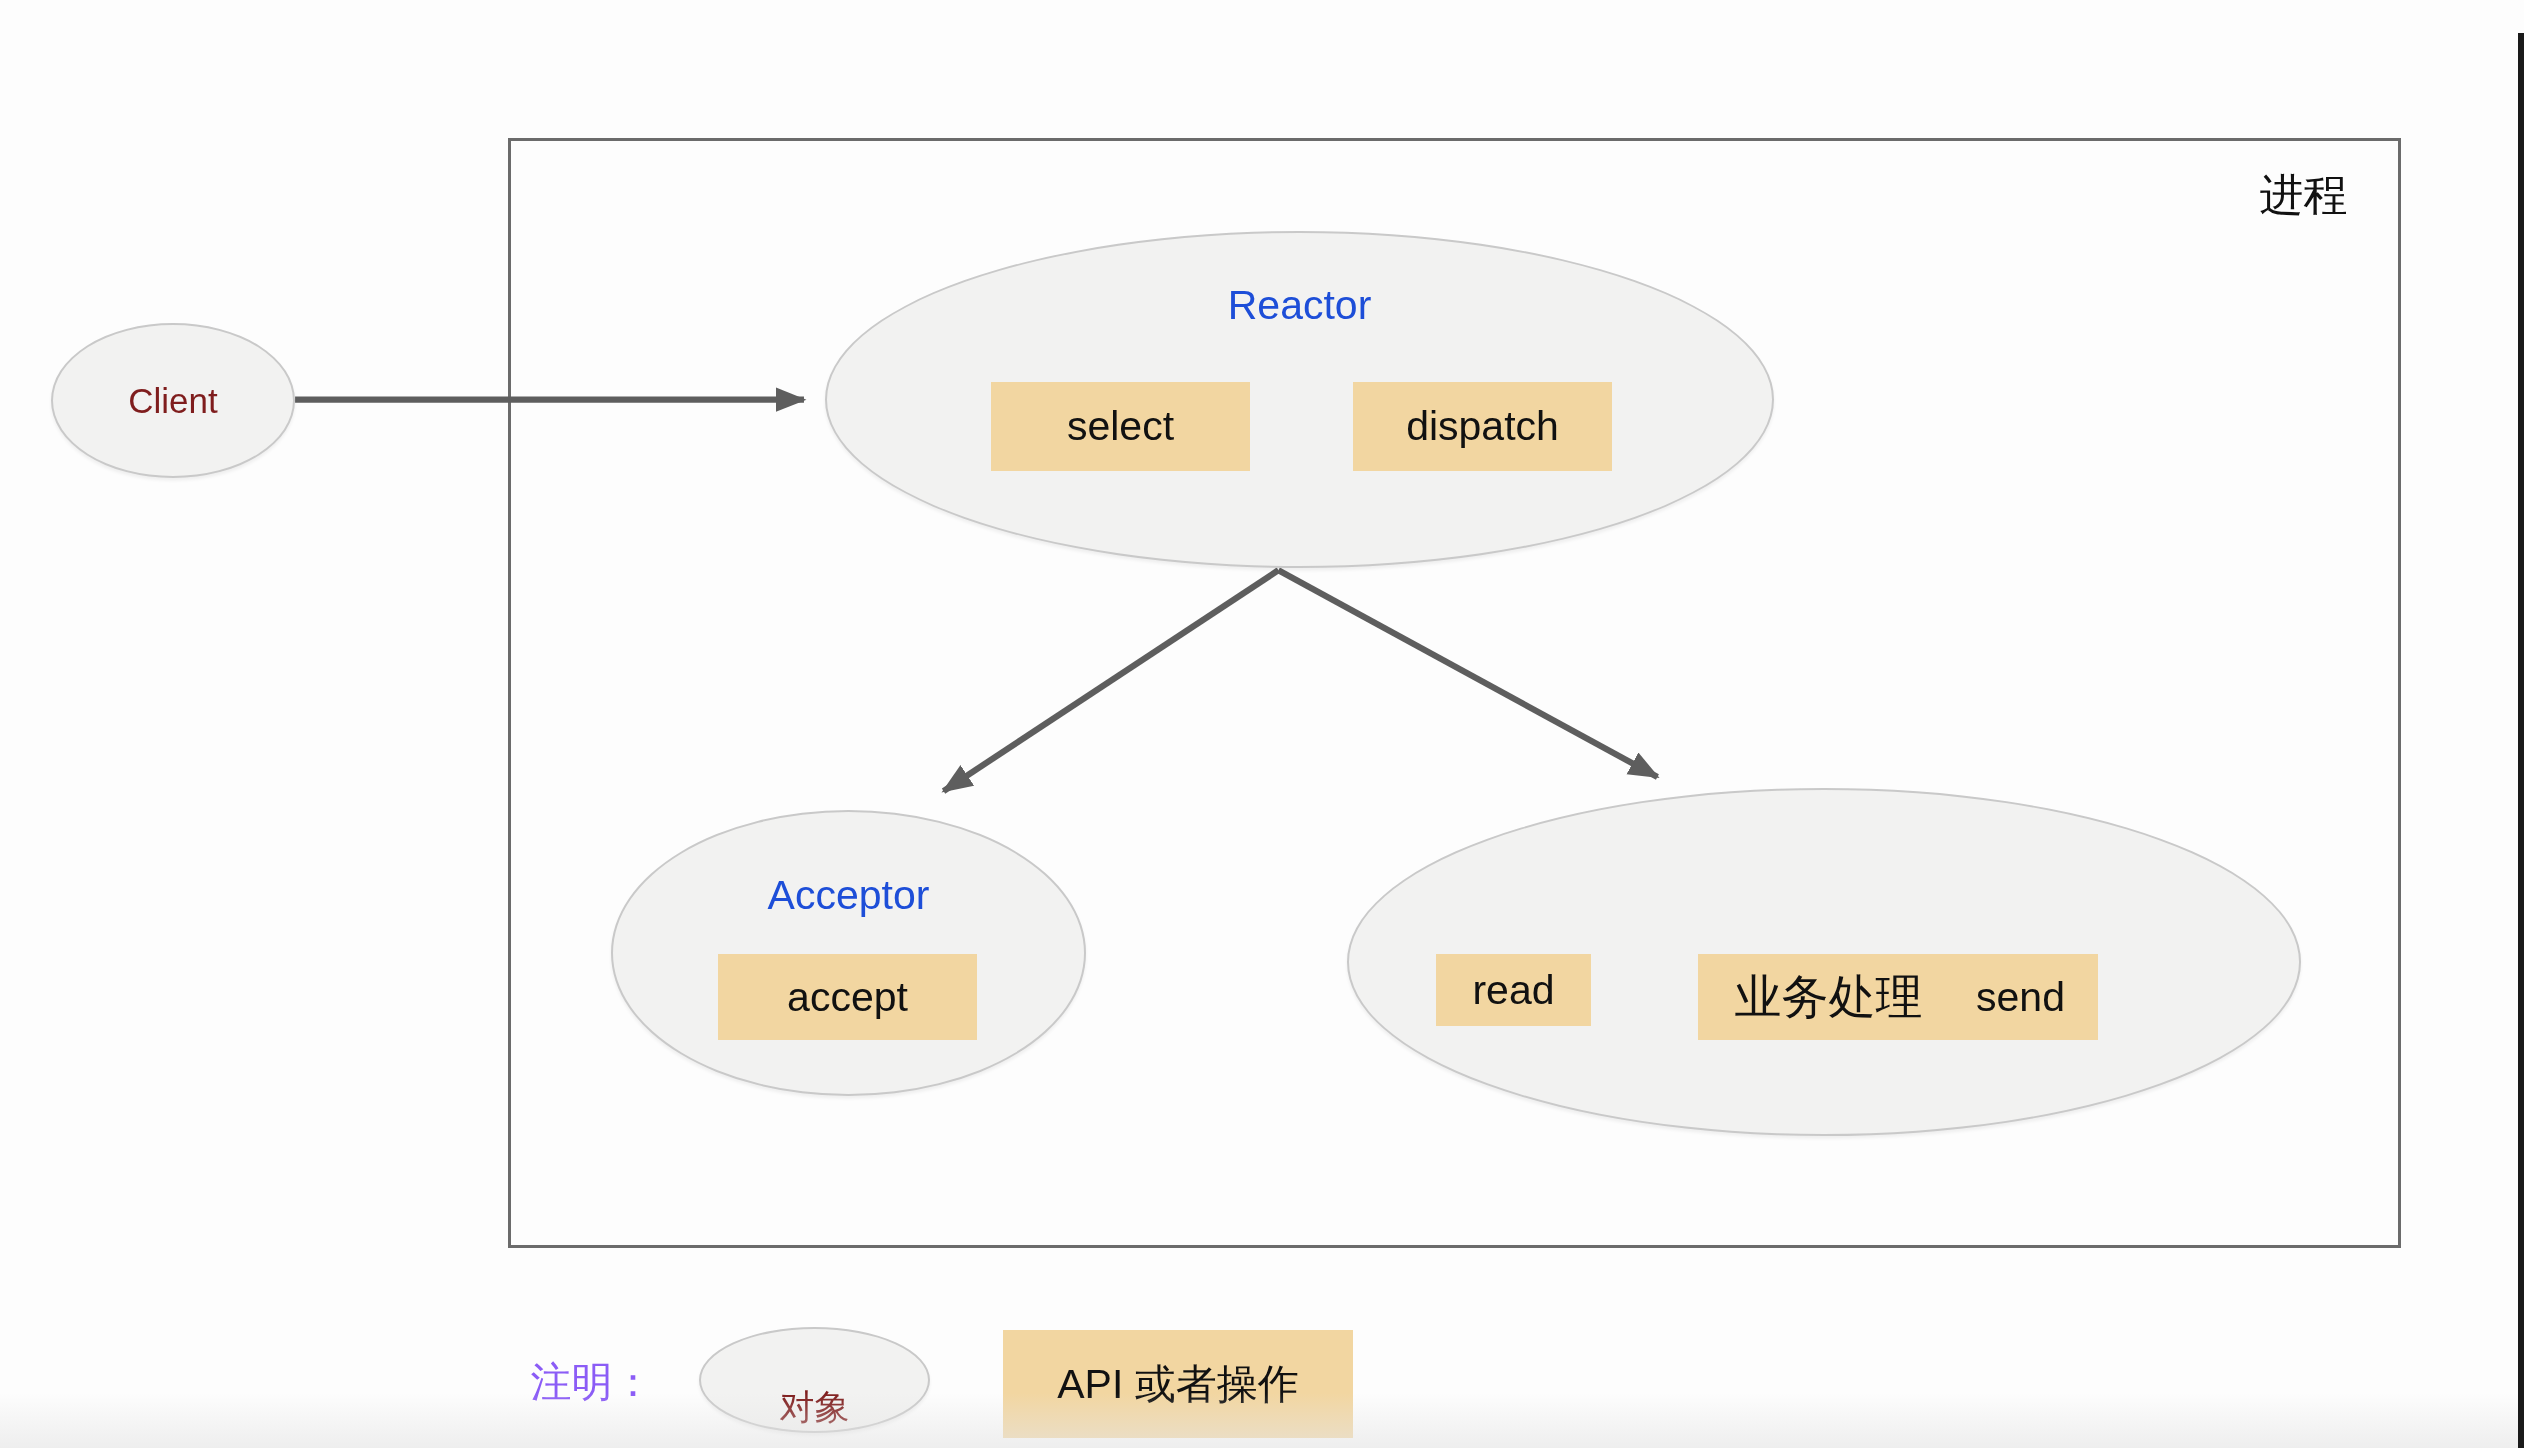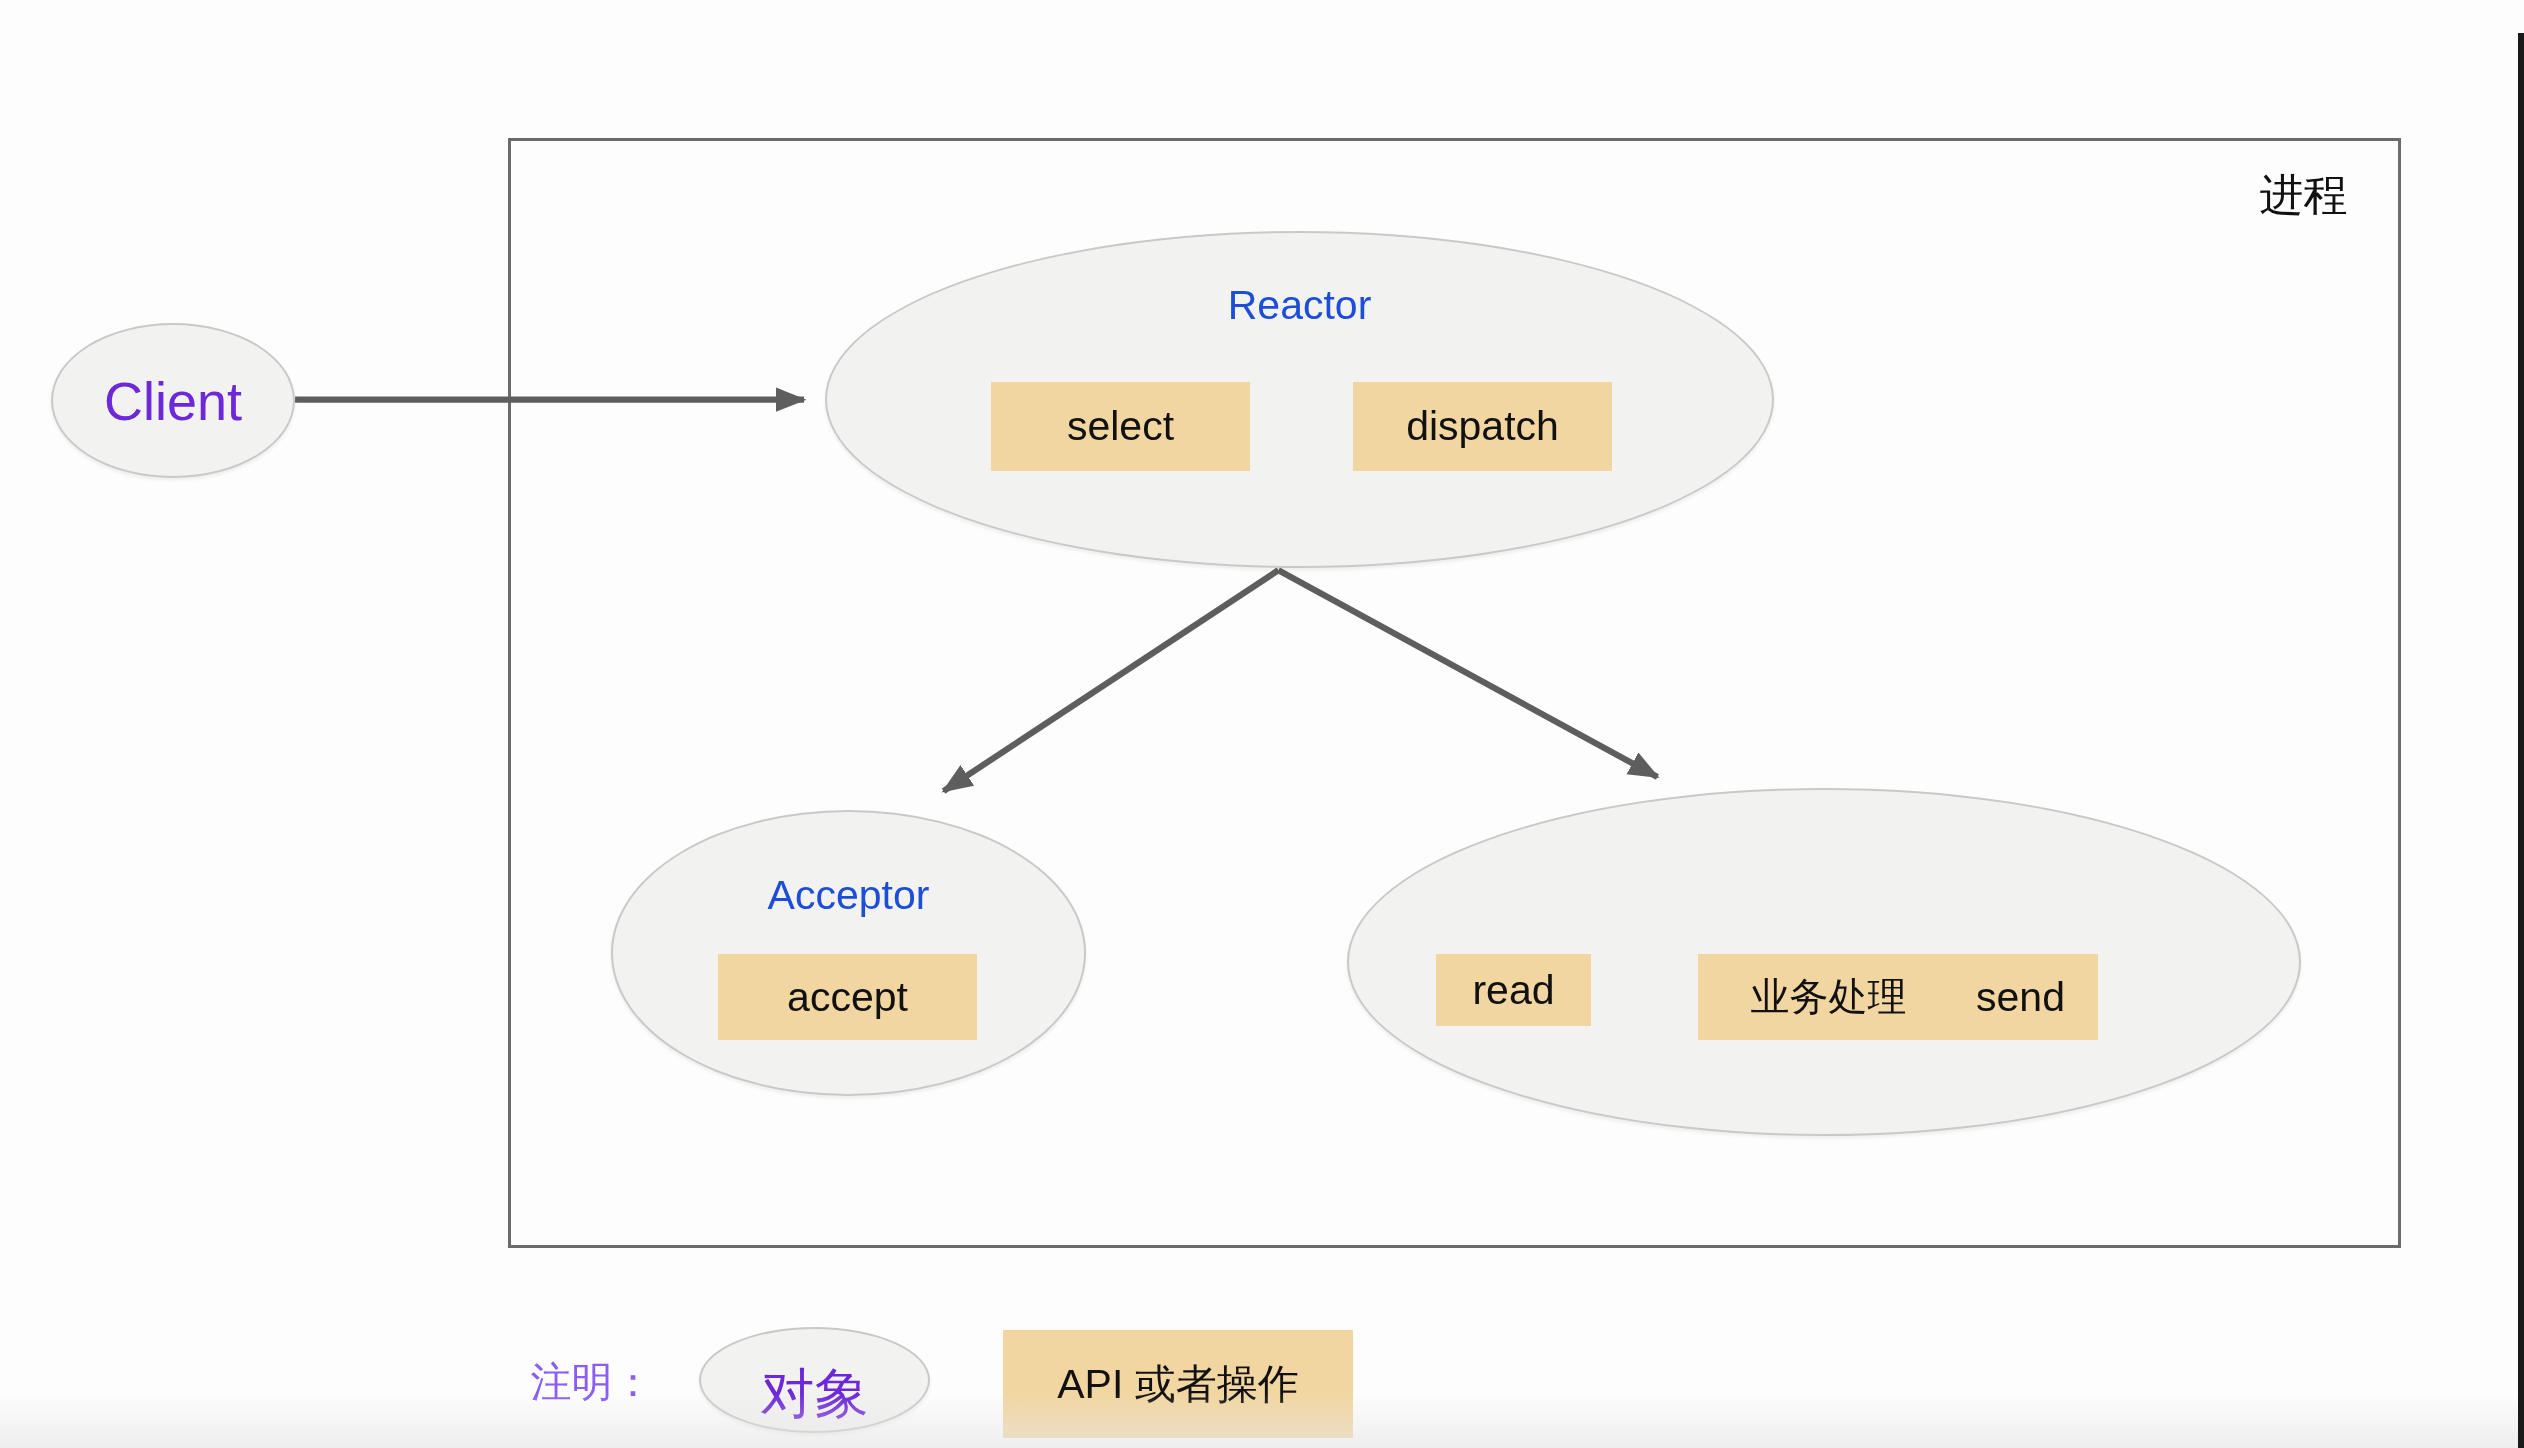--- a/index.html
+++ b/index.html
@@ -29,31 +29,31 @@
   .handler-ellipse{left:1347px;top:755px;width:954px;height:348px;}
   .legend-ellipse{left:699px;top:1294px;width:231px;height:106px;
     display:flex;align-items:flex-end;justify-content:center;}
   .node-title{
     position:absolute;width:353px;height:49px;line-height:49px;
     text-align:center;font-size:41px;color:#1d4ed8;
   }
   .title-reactor{left:1123px;top:248px;}
   .title-acceptor{left:672px;top:838px;}
   .title-handler{left:1648px;top:815px;}
-  .client-label,.legend-object-label{font-size:54px;color:#6d28d9;}
+  .client-label,.legend-object-label{font-size:35px;color:#7f1d1d;}
   .api-box{
     position:absolute;background:#f2d6a1;
     display:flex;align-items:center;justify-content:center;
     font-size:41px;color:#111;box-sizing:border-box;
   }
   .box-select{left:991px;top:349px;width:259px;height:89px;}
   .box-dispatch{left:1353px;top:349px;width:259px;height:89px;}
   .box-accept{left:718px;top:921px;width:259px;height:86px;}
   .box-read{left:1436px;top:921px;width:155px;height:72px;}
-  .box-business{left:1698px;top:921px;width:261px;height:86px;font-size:39px;}
+  .box-business{left:1698px;top:921px;width:261px;height:86px;font-size:47px;}
   .box-send{left:1943px;top:921px;width:155px;height:86px;}
   .legend-caption{
     position:absolute;left:495px;top:1323px;width:194px;height:53px;
     line-height:53px;text-align:center;font-size:41px;color:#8b5cf6;
   }
   .legend-api-box{left:1003px;top:1297px;width:350px;height:108px;}
   .arrow-layer{position:absolute;left:0;top:0;width:2525px;height:1449px;pointer-events:none;}
   .bottom-fade{
     position:absolute;left:0;top:1360px;width:2525px;height:88px;
     background:linear-gradient(to bottom, rgba(231,231,231,0), #e5e5e5);

